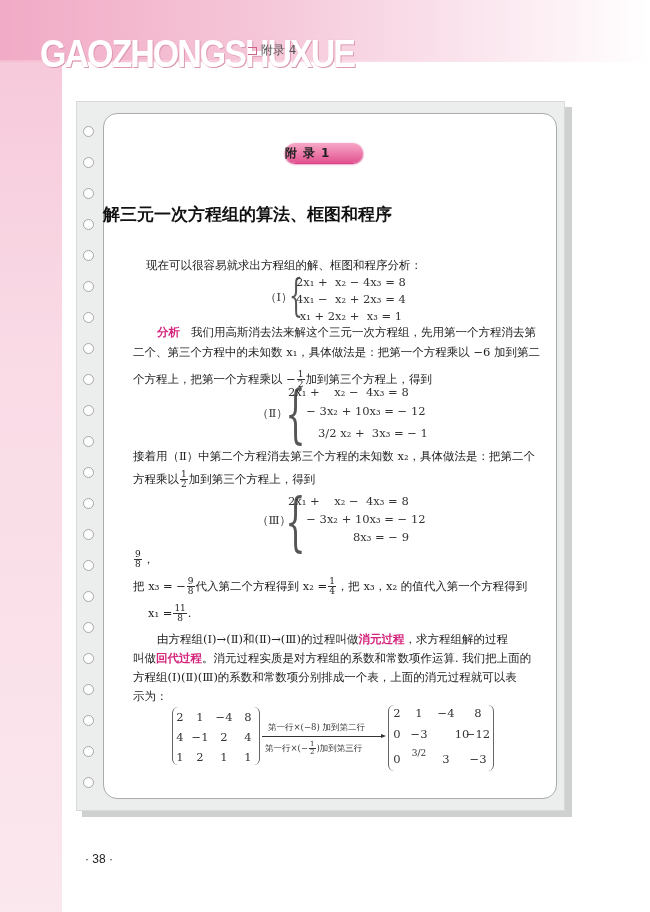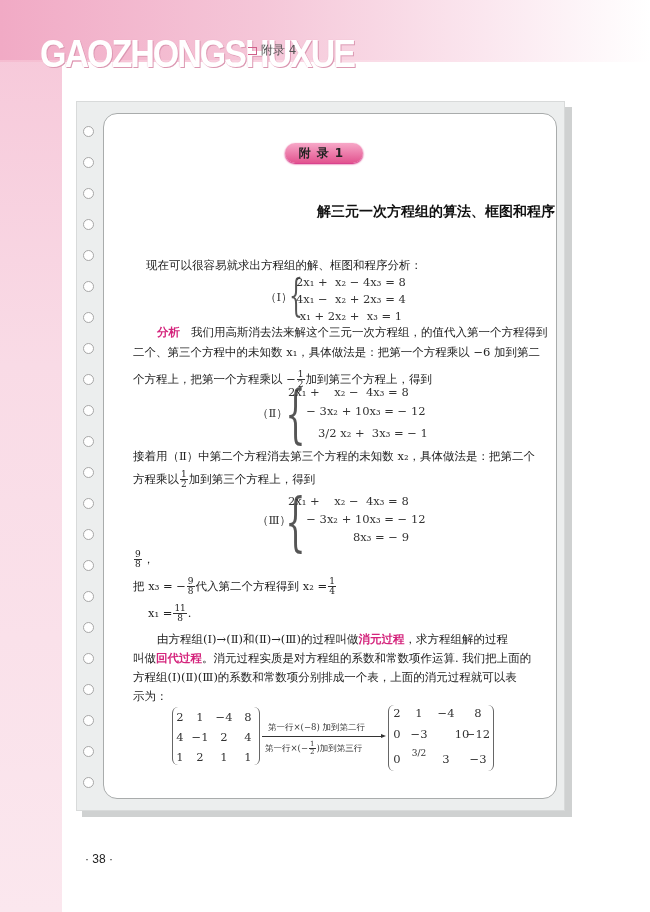--- a/index.html
+++ b/index.html
@@ -7,22 +7,22 @@
   .left-strip{position:absolute;left:0;top:0;width:62px;height:912px;background:linear-gradient(180deg,#f6c6d8 0%,#f9dbe6 40%,#fbe7ee 100%);}
   .header-band{position:absolute;left:0;top:0;width:650px;height:60px;background:linear-gradient(90deg,#f1aac5 0%,#f5c6d8 40%,#fbe7ef 75%,#ffffff 100%);}
   .header-line{position:absolute;left:0;top:60px;width:650px;height:2px;background:linear-gradient(90deg,#f5bcd0,#fbe3ec 70%,#fff);}
   .brand{position:absolute;left:40px;top:34px;font-family:"Liberation Sans",sans-serif;font-weight:bold;font-size:34px;letter-spacing:-2px;color:#fff;transform:scaleY(1.15);text-shadow:0 0 1px #e9a8c0,1px 1px 0 #d996b0;}
   .crumb{position:absolute;left:248px;top:42px;font-size:12px;color:#555;font-family:"DejaVu Sans",sans-serif;}
   .crumb .box{display:inline-block;width:8px;height:6px;border:1px solid #d0608a;border-left:none;margin-right:4px;vertical-align:middle;}
   .binder{position:absolute;left:76px;top:101px;width:487px;height:708px;background:#eceeee;border:1px solid #d8dada;}
   .binder-shadow{position:absolute;left:82px;top:107px;width:490px;height:710px;background:#cfd1d1;}
   .page{position:absolute;left:103px;top:113px;width:452px;height:684px;background:#fff;border:1px solid #a9acac;border-radius:14px;}
   .hole{position:absolute;left:83px;width:9px;height:9px;border:1px solid #a7a7a7;border-radius:50%;background:#fff;}
-  .badge{position:absolute;left:285px;top:143px;width:78px;height:20px;border-radius:10px;background:linear-gradient(180deg,#f7a8c8,#e2538f);box-shadow:0 1px 2px #c06;font-family:"DejaVu Sans",sans-serif;font-weight:bold;font-size:12px;color:#222;text-align:center;line-height:20px;letter-spacing:6px;}
-  .title{position:absolute;left:103px;top:203px;width:452px;text-align:right;font-size:14px;font-weight:bold;color:#111;}
+  .badge{position:absolute;left:285px;top:143px;width:78px;height:20px;border-radius:10px;background:linear-gradient(180deg,#f7a8c8,#e2538f);box-shadow:0 1px 2px #c06;font-family:"DejaVu Sans",sans-serif;font-weight:bold;font-size:12px;color:#222;text-align:left;line-height:20px;letter-spacing:6px;}
+  .title{position:absolute;left:103px;top:203px;width:452px;text-align:left;font-size:17px;font-weight:bold;color:#111;}
   .p{position:absolute;font-size:11.5px;line-height:14px;color:#222;white-space:nowrap;}
   .hl{color:#d4247c;font-weight:bold;font-family:"DejaVu Sans",sans-serif;}
   .eq{position:absolute;font-size:11.5px;color:#333;white-space:pre;font-style:normal;}
   .brace{position:absolute;font-size:44px;color:#555;font-weight:lighter;line-height:44px;transform:scaleX(0.5);}
   .label{position:absolute;font-size:11.5px;color:#333;}
   .frac{display:inline-block;vertical-align:middle;text-align:center;font-size:9px;line-height:9px;margin:0 1px;}
   .frac span{display:block;}
   .frac .num{border-bottom:1px solid #333;padding:0 1px;}
   .matrix{position:absolute;border-left:1px solid #666;border-right:1px solid #666;border-radius:6px;}
   .cell{position:absolute;font-size:11.5px;color:#333;text-align:center;width:28px;}
@@ -71,41 +71,41 @@
 <div class="title">解三元一次方程组的算法、框图和程序</div>
 
 <div class="p" style="left:146px;top:258px">现在可以很容易就求出方程组的解、框图和程序分析：</div>
 
 <div class="label" style="left:265px;top:290px">（Ⅰ）</div>
 <div class="brace" style="left:282px;top:274px">{</div>
 <div class="eq" style="left:296px;top:275px">2x₁ +  x₂ − 4x₃ = 8</div>
 <div class="eq" style="left:296px;top:292px">4x₁ −  x₂ + 2x₃ = 4</div>
 <div class="eq" style="left:296px;top:309px"> x₁ + 2x₂ +  x₃ = 1</div>
 
-<div class="p" style="left:157px;top:325px"><span class="hl">分析</span>&nbsp;&nbsp;&nbsp;<span>我们用高斯消去法来解这个三元一次方程组，的值代入第一个方程得到</span></div>
+<div class="p" style="left:157px;top:325px"><span class="hl">分析</span>&nbsp;&nbsp;&nbsp;<span>我们用高斯消去法来解这个三元一次方程组，先用第一个方程消去第</span></div>
 <div class="p" style="left:133px;top:345px">二个、第三个方程中的未知数 x₁，具体做法是：把第一个方程乘以 −6 加到第二</div>
 <div class="p" style="left:133px;top:370px"><span>个方程上，把第一个方程乘以 −</span><span class="frac"><span class="num">1</span><span>2</span></span><span>加到第三个方程上，得到</span></div>
 
 <div class="label" style="left:257px;top:406px">（Ⅱ）</div>
 <div class="brace" style="left:275px;top:382px;font-size:64px;line-height:64px">{</div>
 <div class="eq" style="left:288px;top:385px">2x₁ +    x₂ −  4x₃ = 8</div>
 <div class="eq" style="left:288px;top:404px">     − 3x₂ + 10x₃ = − 12</div>
 <div class="eq" style="left:318px;top:426px">3/2 x₂ +  3x₃ = − 1</div>
 
 <div class="p" style="left:133px;top:449px">接着用（Ⅱ）中第二个方程消去第三个方程的未知数 x₂，具体做法是：把第二个</div>
 <div class="p" style="left:133px;top:470px"><span>方程乘以</span><span class="frac"><span class="num">1</span><span>2</span></span><span>加到第三个方程上，得到</span></div>
 
 <div class="label" style="left:257px;top:513px">（Ⅲ）</div>
 <div class="brace" style="left:275px;top:490px;font-size:64px;line-height:64px">{</div>
 <div class="eq" style="left:288px;top:494px">2x₁ +    x₂ −  4x₃ = 8</div>
 <div class="eq" style="left:288px;top:512px">     − 3x₂ + 10x₃ = − 12</div>
 <div class="eq" style="left:353px;top:530px">8x₃ = − 9</div>
 
 <div class="p" style="left:133px;top:550px"><span class="frac"><span class="num">9</span><span>8</span></span>，</div>
-<div class="p" style="left:133px;top:577px"><span>把 x₃ = −</span><span class="frac"><span class="num">9</span><span>8</span></span><span>代入第二个方程得到 x₂ =</span><span class="frac"><span class="num">1</span><span>4</span></span></div>
+<div class="p" style="left:133px;top:577px"><span>把 x₃ = −</span><span class="frac"><span class="num">9</span><span>8</span></span><span>代入第二个方程得到 x₂ =</span><span class="frac"><span class="num">1</span><span>4</span></span><span>，把 x₃，x₂ 的值代入第一个方程得到</span></div>
 <div class="p" style="left:148px;top:604px"><span>x₁ =</span><span class="frac"><span class="num">11</span><span>8</span></span>.</div>
 
 <div class="p" style="left:157px;top:632px"><span>由方程组(Ⅰ)→(Ⅱ)和(Ⅱ)→(Ⅲ)的过程叫做</span><span class="hl">消元过程</span><span>，求方程组解的过程</span></div>
 <div class="p" style="left:133px;top:651px"><span>叫做</span><span class="hl">回代过程</span><span>。消元过程实质是对方程组的系数和常数项作运算. 我们把上面的</span></div>
 <div class="p" style="left:133px;top:670px">方程组(Ⅰ)(Ⅱ)(Ⅲ)的系数和常数项分别排成一个表，上面的消元过程就可以表</div>
 <div class="p" style="left:133px;top:689px">示为：</div>
 
 <div class="matrix" style="left:172px;top:707px;width:86px;height:58px"></div>
 <div class="cell" style="left:166px;top:710px">2</div>
 <div class="cell" style="left:186px;top:710px">1</div>

